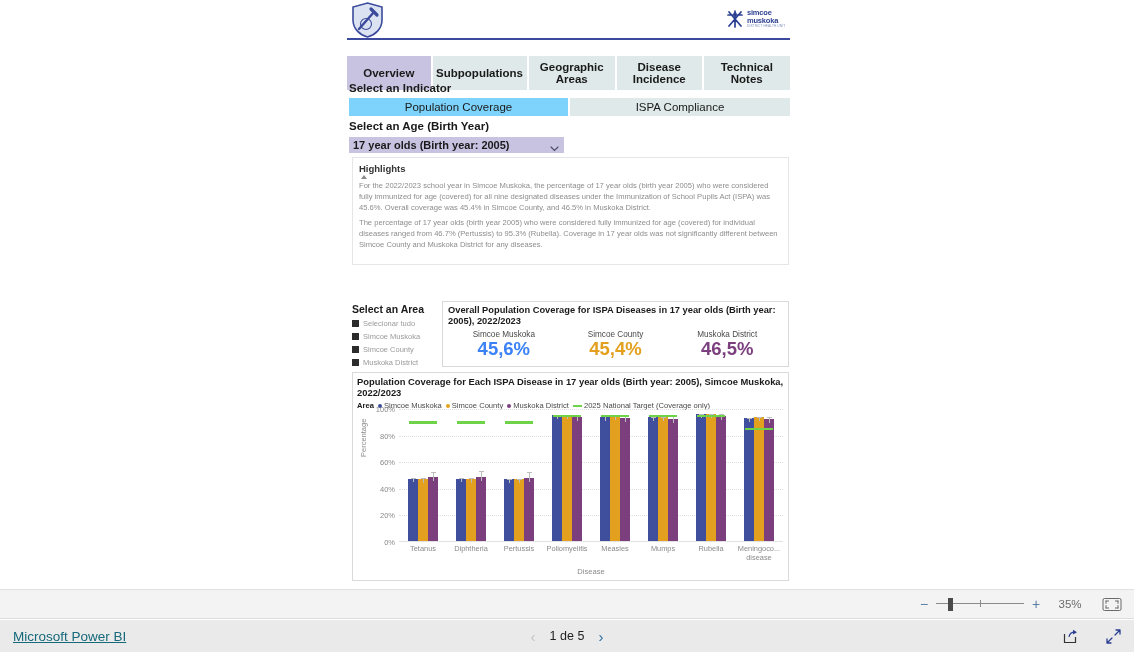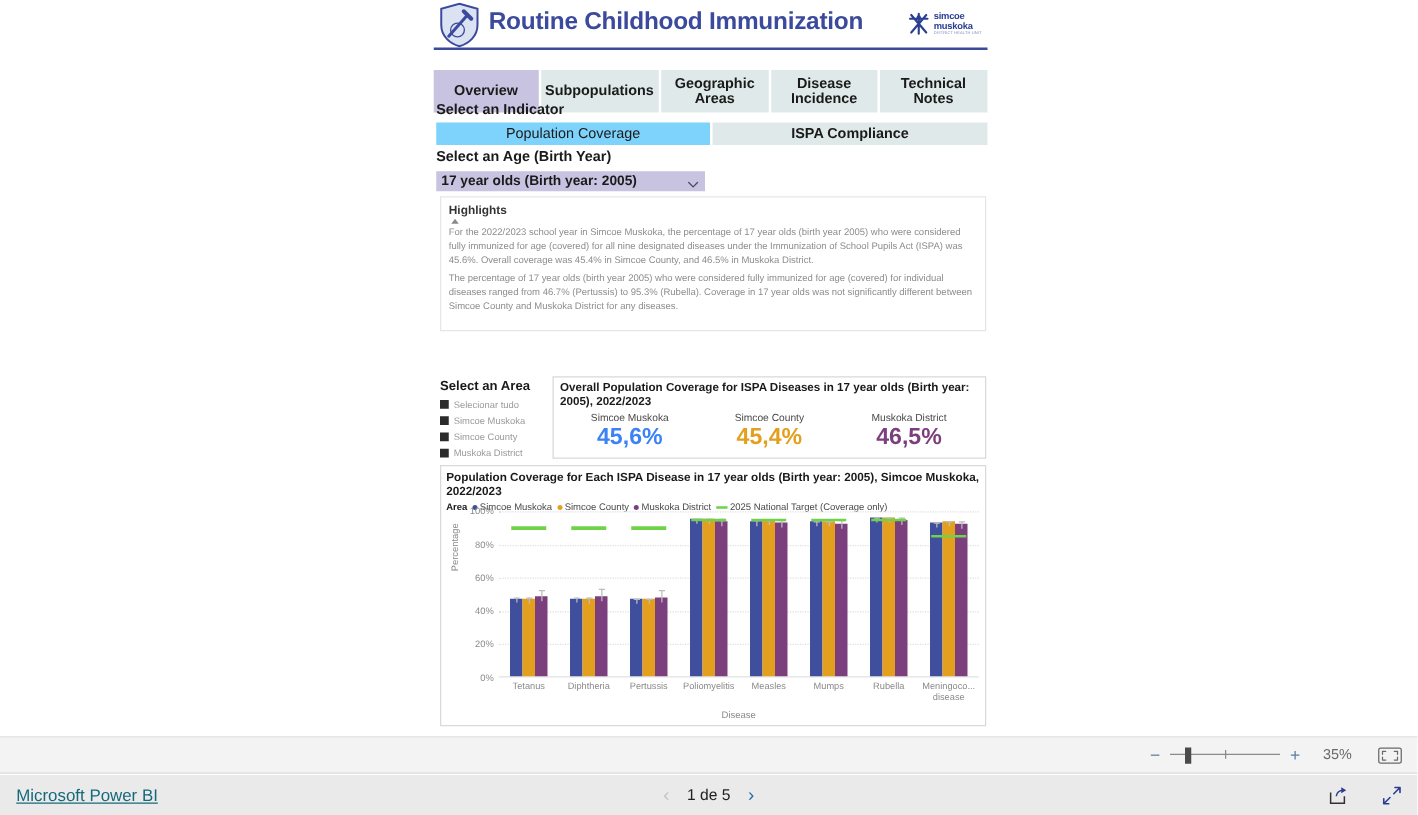--- a/index.html
+++ b/index.html
@@ -97,21 +97,21 @@
     position: absolute; left: 2px; top: 98px;
     width: 441px; height: 18px;
     display: flex; gap: 2px;
   }
   .ind-btn {
     display: flex; align-items: center; justify-content: center;
     font-size: 11.5px; color: #1a1a1a;
     cursor: pointer; user-select: none;
   }
   .ind-btn.sel { background: #7dd3fc; width: 219px; }
-  .ind-btn.unsel { background: #dfe9e9; width: 220px; font-weight: bold; }
+  .ind-btn.unsel { background: #dfe9e9; width: 220px; }
 
   
   .lbl-age {
     position: absolute; left: 2px; top: 120px;
     font-size: 11.5px; font-weight: bold; color: #1a1a1a;
   }
   .age-dd {
     position: absolute; left: 2px; top: 137px;
     width: 215px; height: 16px;
     background: #c8c3e0;
@@ -361,21 +361,20 @@
 
       <div class="rpt-header">
         <span class="shield-icon">
           <svg viewBox="0 0 33 36" width="33" height="36">
             <path d="M16.5 1 L31 5 L31 18 C31 27 24 33 16.5 35 C9 33 2 27 2 18 L2 5 Z" fill="#dbe3f2" stroke="#3b4a9c" stroke-width="1.6"></path>
             <circle cx="15" cy="22" r="5.5" fill="none" stroke="#3b4a9c" stroke-width="1.1"></circle>
             <path d="M8 27 L23 10" stroke="#3b4a9c" stroke-width="2.4" stroke-linecap="round"></path>
             <path d="M20 7 L26 13" stroke="#3b4a9c" stroke-width="3.2" stroke-linecap="round"></path>
           </svg>
         </span>
-        <div class="rpt-title">Routine Childhood Immunization</div>
         <div class="smdhu-logo">
           <span class="smdhu-mark">
             <svg viewBox="0 0 18 20" width="18" height="20">
               <path d="M9 2 L9 18 M2 6 L16 6 M3 17 L9 10 L15 17 M3 3 L9 10 L15 3" stroke="#2b3f91" stroke-width="1.7" fill="none" stroke-linecap="round"></path>
               <circle cx="9" cy="5" r="1.8" fill="#2b3f91"></circle>
             </svg>
           </span>
           <span class="smdhu-words">
             <span class="w1">simcoe</span>
             <span class="w2">muskoka</span>

